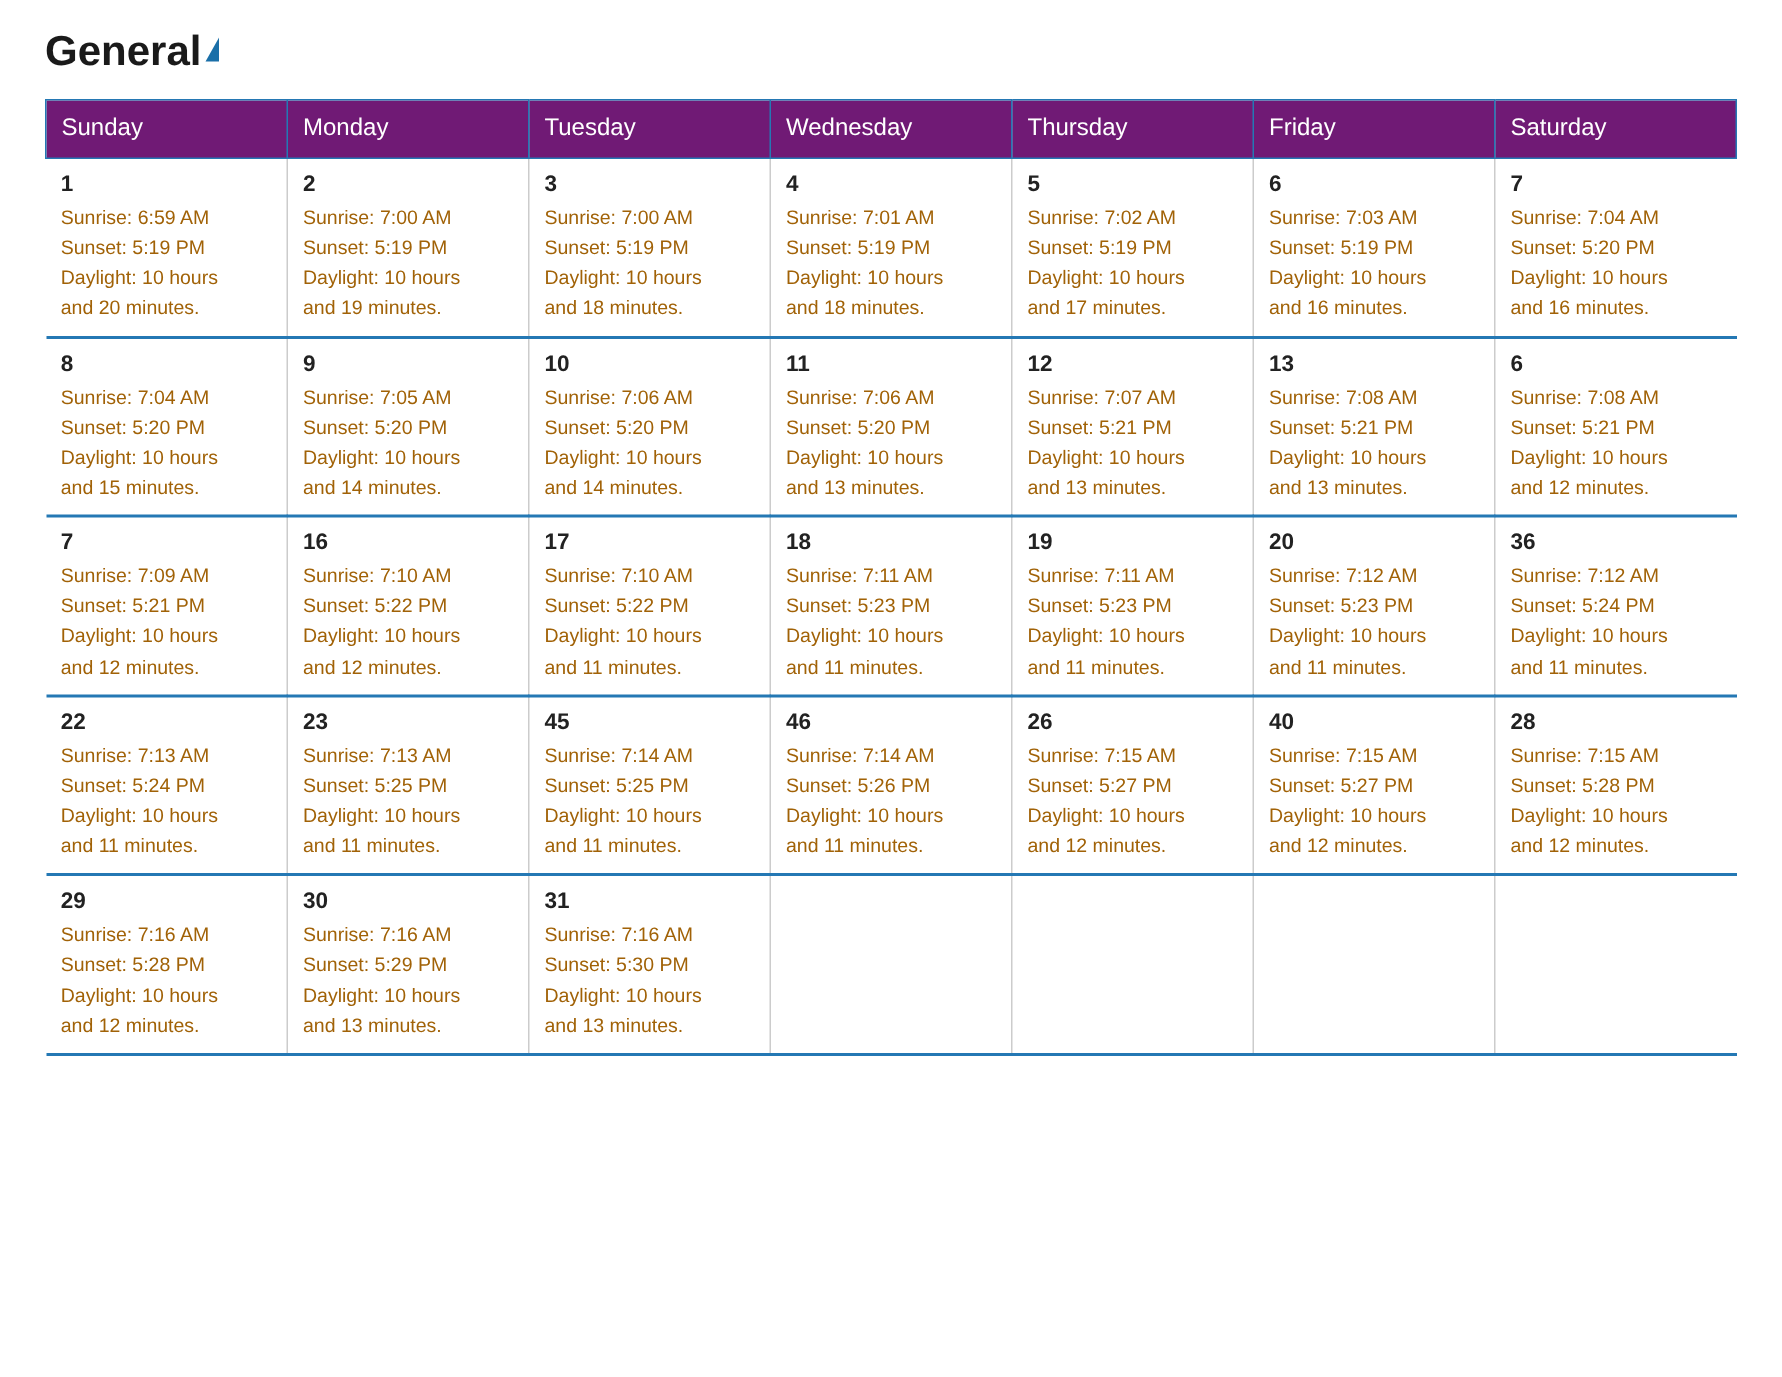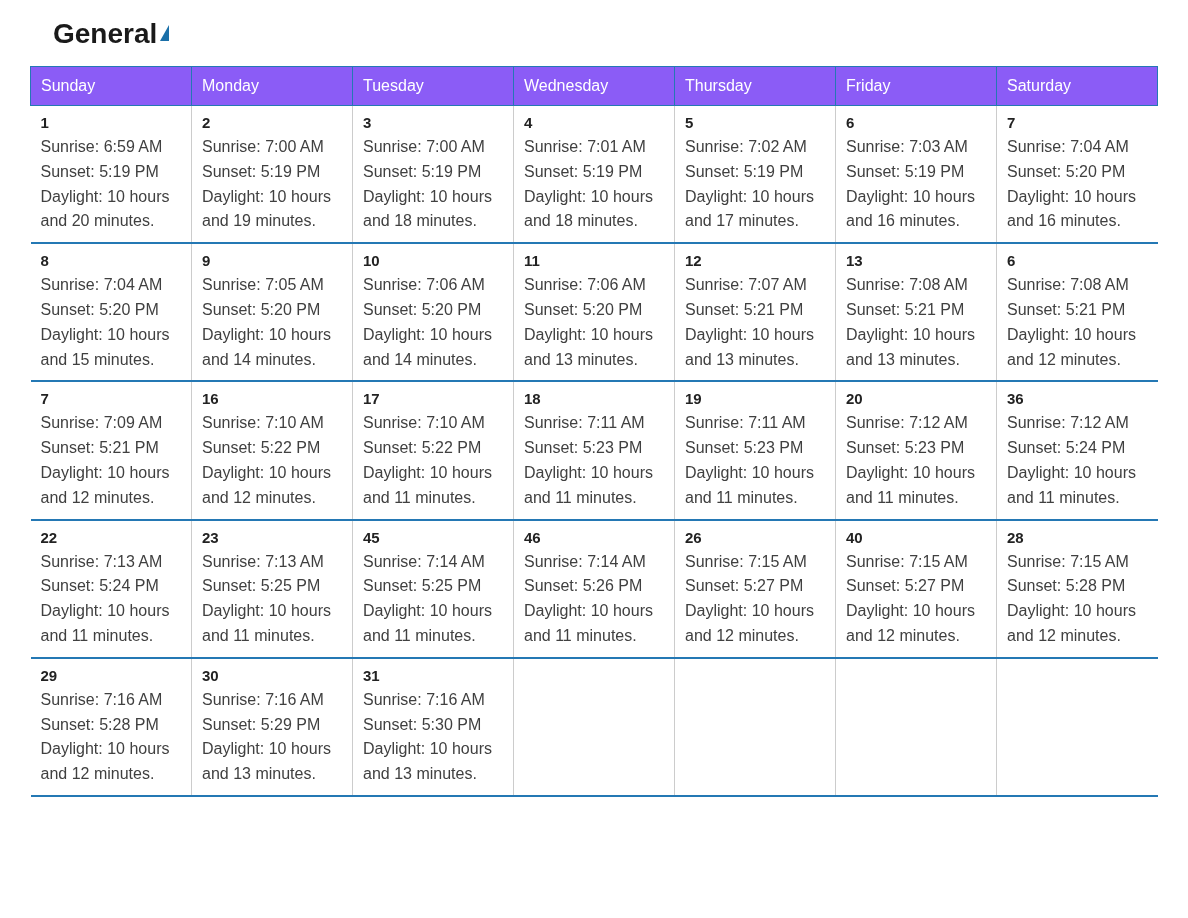--- a/index.html
+++ b/index.html
@@ -13,21 +13,20 @@
     .header {
       display: flex;
       justify-content: space-between;
       align-items: flex-start;
       margin-bottom: 18px;
     }
     .logo {
       display: flex;
       flex-direction: column;
       align-items: flex-start;
-      margin-left: 23px;
     }
     .logo-text {
       font-size: 28px;
       font-weight: bold;
       color: #1a1a1a;
       line-height: 1;
     }
     .logo-text .general { color: #1a1a1a; }
     .logo-line2 {
       font-size: 28px;
@@ -47,21 +46,21 @@
     .location {
       font-size: 22px;
       color: #444;
       margin-top: 4px;
     }
     .calendar {
       width: 100%;
       border-collapse: collapse;
     }
     .calendar thead tr {
-      background: #8b5cf6;
+      background: #701a75;
     }
     .calendar thead th {
       color: #fff;
       font-size: 16px;
       font-weight: normal;
       padding: 10px 10px;
       text-align: left;
       border: 1px solid #2478b4;
     }
     .calendar tbody tr {
@@ -79,23 +78,23 @@
     .calendar tbody td:last-child {
       border-right: none;
     }
     .day-number {
       font-size: 15px;
       font-weight: bold;
       display: block;
       margin-bottom: 4px;
     }
     .day-info {
-      font-size: 16px;
+      font-size: 13px;
       line-height: 1.55;
-      color: #404040;
+      color: #a16207;
     }
     .calendar tbody td.empty {
       background: #fff;
     }
   </style>
 </head>
 <body>
 
 <div class="header">
   <div class="logo">

